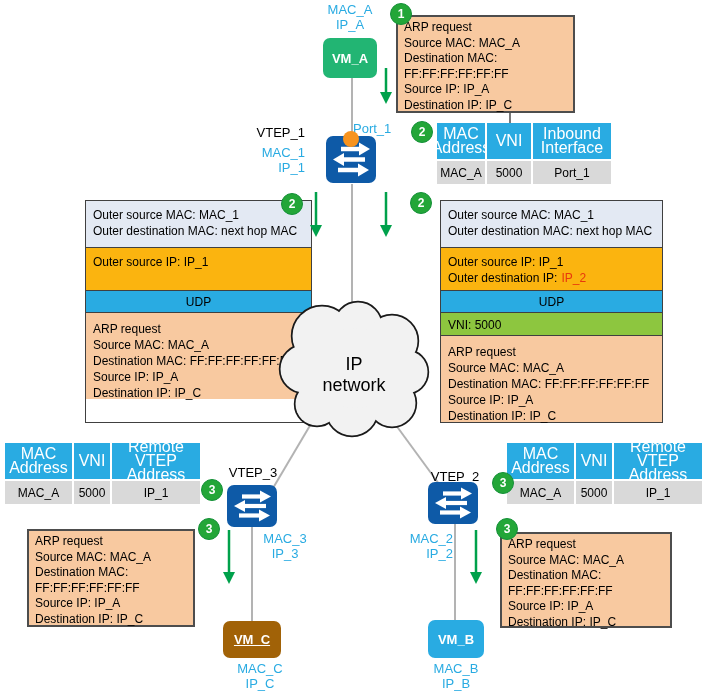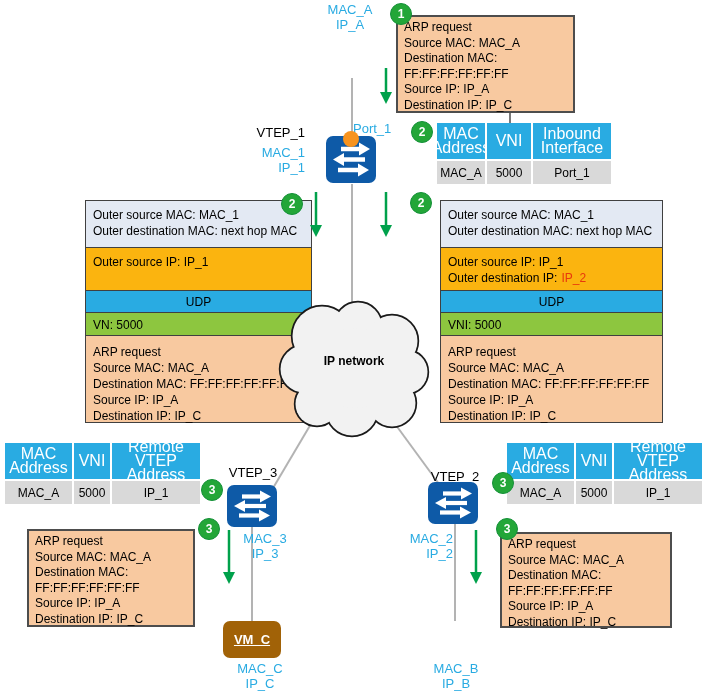--- a/index.html
+++ b/index.html
@@ -27,21 +27,21 @@
   .sec-pay{background:#F8C9A0;padding-top:8px;}
   .red{color:#E8380D;margin-left:4px;}
   .ntable{position:absolute;display:flex;flex-direction:column;gap:2px;z-index:4;}
   .trow{display:flex;gap:2px;}
   .th{background:#29ABE2;color:#fff;font-size:16px;line-height:14px;height:36px;
       display:flex;align-items:center;justify-content:center;text-align:center;}
   .td{background:#D9D9D9;color:#000;font-size:12px;height:23px;
       display:flex;align-items:center;justify-content:center;}
   .switch{position:absolute;z-index:5;}
   .dot{position:absolute;width:16px;height:16px;border-radius:50%;background:#F7931E;z-index:6;}
-  .cloud-label{position:absolute;z-index:4;font-size:12px;font-weight:bold;}
+  .cloud-label{position:absolute;z-index:4;font-size:18px;}
 </style>
 </head>
 <body>
 
 <div class="stage">
 
   <svg class="layer" width="718" height="692" style="z-index:1">
     <line x1="352" y1="78" x2="352" y2="137" stroke="#B3B3B3" stroke-width="2"></line>
     <line x1="352" y1="184" x2="352" y2="318" stroke="#B3B3B3" stroke-width="2"></line>
     <line x1="318" y1="412" x2="263" y2="505" stroke="#B3B3B3" stroke-width="2"></line>
@@ -53,21 +53,20 @@
 
   <div class="packet" style="left:65px;top:200px;width:227px;height:223px;">
     <div class="psec sec-l2" style="height:47px">
       <div>Outer source MAC: MAC_1</div>
       <div>Outer destination MAC: next hop MAC</div>
     </div>
     <div class="psec sec-ip" style="height:43px">
       <div>Outer source IP: IP_1</div>
     </div>
     <div class="psec sec-udp" style="height:22px">UDP</div>
-    <div class="psec sec-vni" style="height:23px">VN: 5000</div>
     <div class="psec sec-pay" style="height:86px">
       <div>ARP request</div>
       <div>Source MAC: MAC_A</div>
       <div>Destination MAC: FF:FF:FF:FF:FF:FF</div>
       <div>Source IP: IP_A</div>
       <div>Destination IP: IP_C</div>
     </div>
   </div>
 
   <div class="packet" style="left:420px;top:200px;width:223px;height:223px;">
@@ -108,20 +107,22 @@
         <circle cx="406" cy="372" r="21.5"></circle>
       <circle cx="392" cy="403" r="23.5"></circle>
         <circle cx="352" cy="410" r="25.5"></circle>
       <circle cx="317" cy="404" r="21.5"></circle>
         <circle cx="304" cy="369" r="23.5"></circle>
       <circle cx="355" cy="368" r="40"></circle>
     </g>
   </svg>
   <div class="cloud-label center" style="left:312px;top:354px;width:84px;">IP network</div>
 
+  <div class="node" style="left:323px;top:38px;width:54px;height:40px;background:#22B573;">VM_A</div>
+  <div class="node" style="left:428px;top:620px;width:56px;height:38px;background:#29ABE2;">VM_B</div>
   <div class="node" style="left:223px;top:621px;width:58px;height:37px;background:#a16207;text-decoration:underline;">VM_C</div>
 
   <div class="lbl cyan center" style="left:320px;top:2px;width:60px;">
     <div>MAC_A</div>
       <div>IP_A</div>
   </div>
   <div class="lbl cyan center" style="left:426px;top:661px;width:60px;">
     <div>MAC_B</div>
       <div>IP_B</div>
   </div>
@@ -172,21 +173,21 @@
   <div class="dot" style="left:343px;top:131px;"></div>
 
   <div class="lbl right" style="left:245px;top:125px;width:60px;">VTEP_1</div>
   <div class="lbl cyan right" style="left:245px;top:145px;width:60px;">
     <div>MAC_1</div>
       <div>IP_1</div>
   </div>
   <div class="lbl cyan" style="left:353px;top:121px;width:48px;">Port_1</div>
 
   <div class="lbl center" style="left:227px;top:465px;width:52px;">VTEP_3</div>
-  <div class="lbl cyan center" style="left:240px;top:531px;width:50px;">
+  <div class="lbl cyan center" style="left:260px;top:531px;width:50px;">
     <div>MAC_3</div>
       <div>IP_3</div>
   </div>
 
   <div class="lbl center" style="left:428px;top:469px;width:54px;">VTEP_2</div>
   <div class="lbl cyan right" style="left:393px;top:531px;width:60px;">
     <div>MAC_2</div>
       <div>IP_2</div>
   </div>
 

